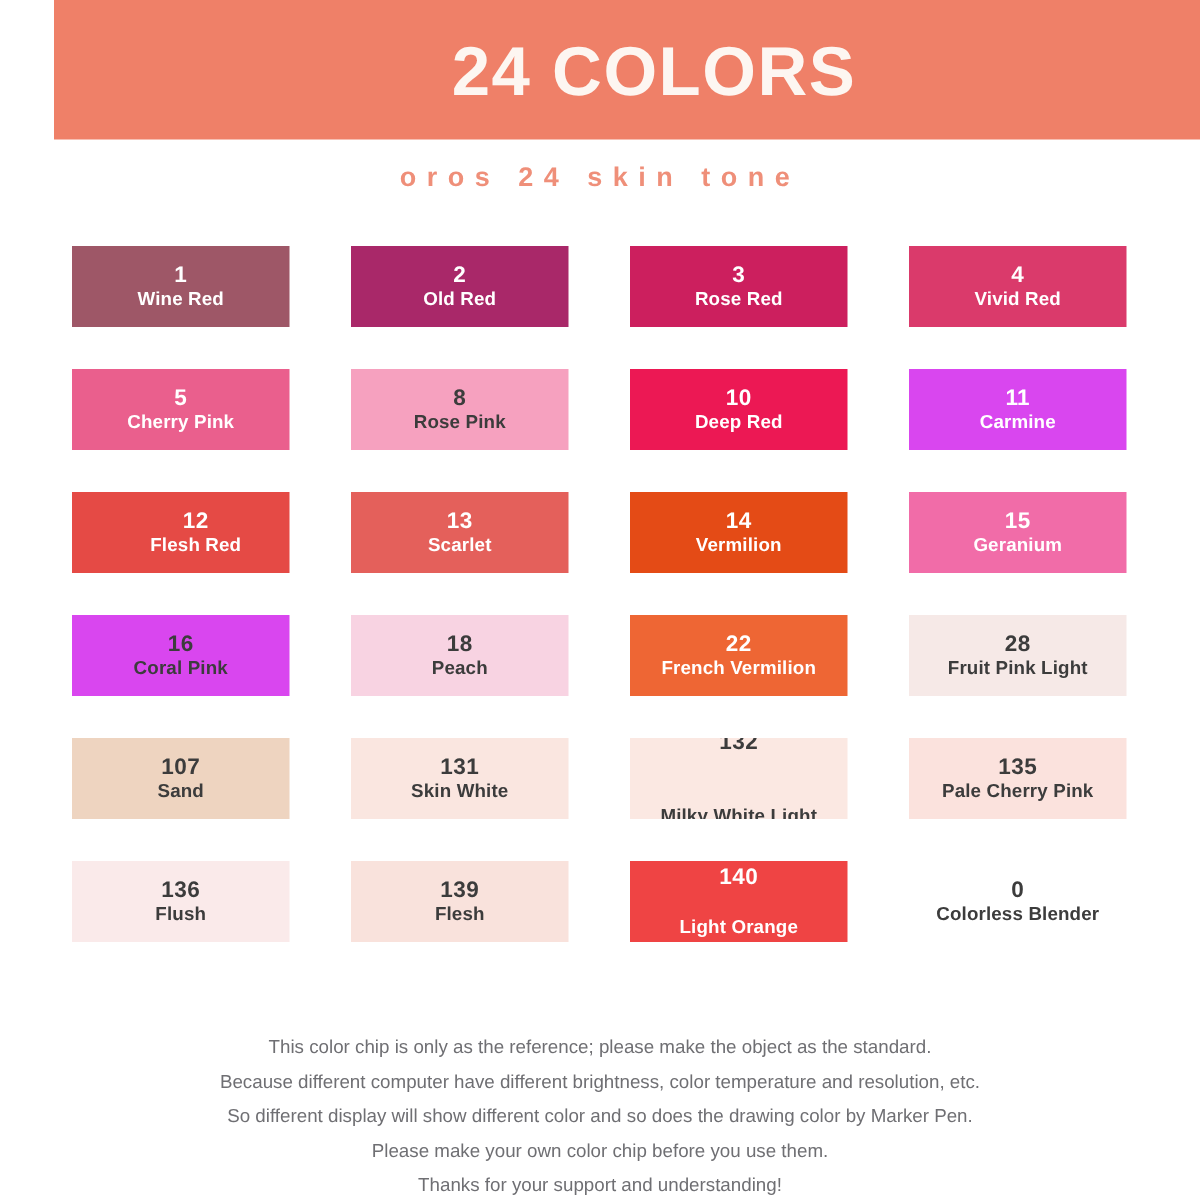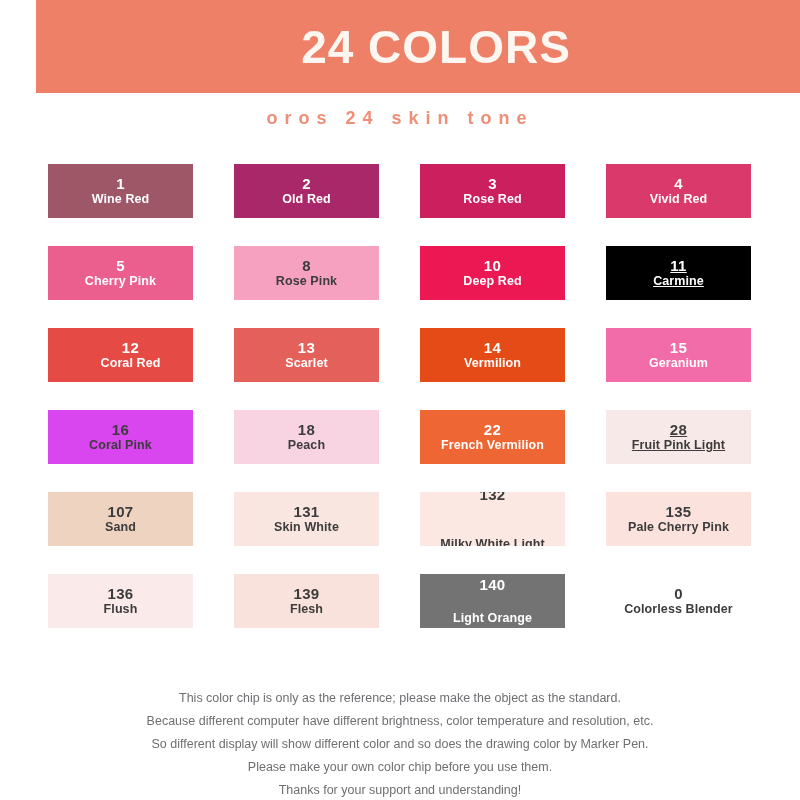--- a/index.html
+++ b/index.html
@@ -144,27 +144,27 @@
         <div class="nm">Cherry Pink</div>
       </div>
       <div class="swatch" style="background: rgb(246, 161, 191); color: rgb(60, 60, 60);">
         <div class="code">8</div>
         <div class="nm">Rose Pink</div>
       </div>
       <div class="swatch" style="background: rgb(236, 24, 84); color: rgb(255, 255, 255);">
         <div class="code">10</div>
         <div class="nm">Deep Red</div>
       </div>
-      <div class="swatch" style="background: #000000; color: rgb(255, 255, 255); text-decoration: underline;">
+      <div class="swatch" style="background: #d946ef; color: rgb(255, 255, 255);">
         <div class="code">11</div>
         <div class="nm">Carmine</div>
       </div>
       <div class="swatch" style="background: rgb(229, 74, 69); color: rgb(255, 255, 255); padding-left: 20px;">
         <div class="code">12</div>
-        <div class="nm">Coral Red</div>
+        <div class="nm">Flesh Red</div>
       </div>
       <div class="swatch" style="background: rgb(228, 96, 91); color: rgb(255, 255, 255);">
         <div class="code">13</div>
         <div class="nm">Scarlet</div>
       </div>
       <div class="swatch" style="background: rgb(228, 75, 22); color: rgb(255, 255, 255);">
         <div class="code">14</div>
         <div class="nm">Vermilion</div>
       </div>
       <div class="swatch" style="background: rgb(241, 108, 168); color: rgb(255, 255, 255);">
@@ -176,21 +176,21 @@
         <div class="nm">Coral Pink</div>
       </div>
       <div class="swatch" style="background: rgb(248, 211, 226); color: rgb(60, 60, 60);">
         <div class="code">18</div>
         <div class="nm">Peach</div>
       </div>
       <div class="swatch" style="background: rgb(238, 102, 52); color: rgb(255, 255, 255);">
         <div class="code">22</div>
         <div class="nm">French Vermilion</div>
       </div>
-      <div class="swatch" style="background: rgb(246, 233, 231); color: rgb(60, 60, 60); text-decoration: underline;">
+      <div class="swatch" style="background: rgb(246, 233, 231); color: rgb(60, 60, 60);">
         <div class="code">28</div>
         <div class="nm">Fruit Pink Light</div>
       </div>
       <div class="swatch" style="background: rgb(238, 212, 192); color: rgb(60, 60, 60);">
         <div class="code">107</div>
         <div class="nm">Sand</div>
       </div>
       <div class="swatch" style="background: rgb(250, 230, 224); color: rgb(60, 60, 60);">
         <div class="code">131</div>
         <div class="nm">Skin White</div>
@@ -204,21 +204,21 @@
         <div class="nm">Pale Cherry Pink</div>
       </div>
       <div class="swatch" style="background: rgb(250, 234, 234); color: rgb(60, 60, 60);">
         <div class="code">136</div>
         <div class="nm">Flush</div>
       </div>
       <div class="swatch" style="background: rgb(249, 226, 220); color: rgb(60, 60, 60);">
         <div class="code">139</div>
         <div class="nm">Flesh</div>
       </div>
-      <div class="swatch" style="background: #737373; color: rgb(255, 255, 255); gap: 18px;">
+      <div class="swatch" style="background: #ef4444; color: rgb(255, 255, 255); gap: 18px;">
         <div class="code">140</div>
         <div class="nm">Light Orange</div>
       </div>
       <div class="swatch no-fill" style="background: transparent; color: rgb(60, 60, 60);">
         <div class="code">0</div>
         <div class="nm">Colorless Blender</div>
       </div>
     </div>
 
   <div class="notes" style="color: rgb(111, 111, 115); margin-top: 23px;">

